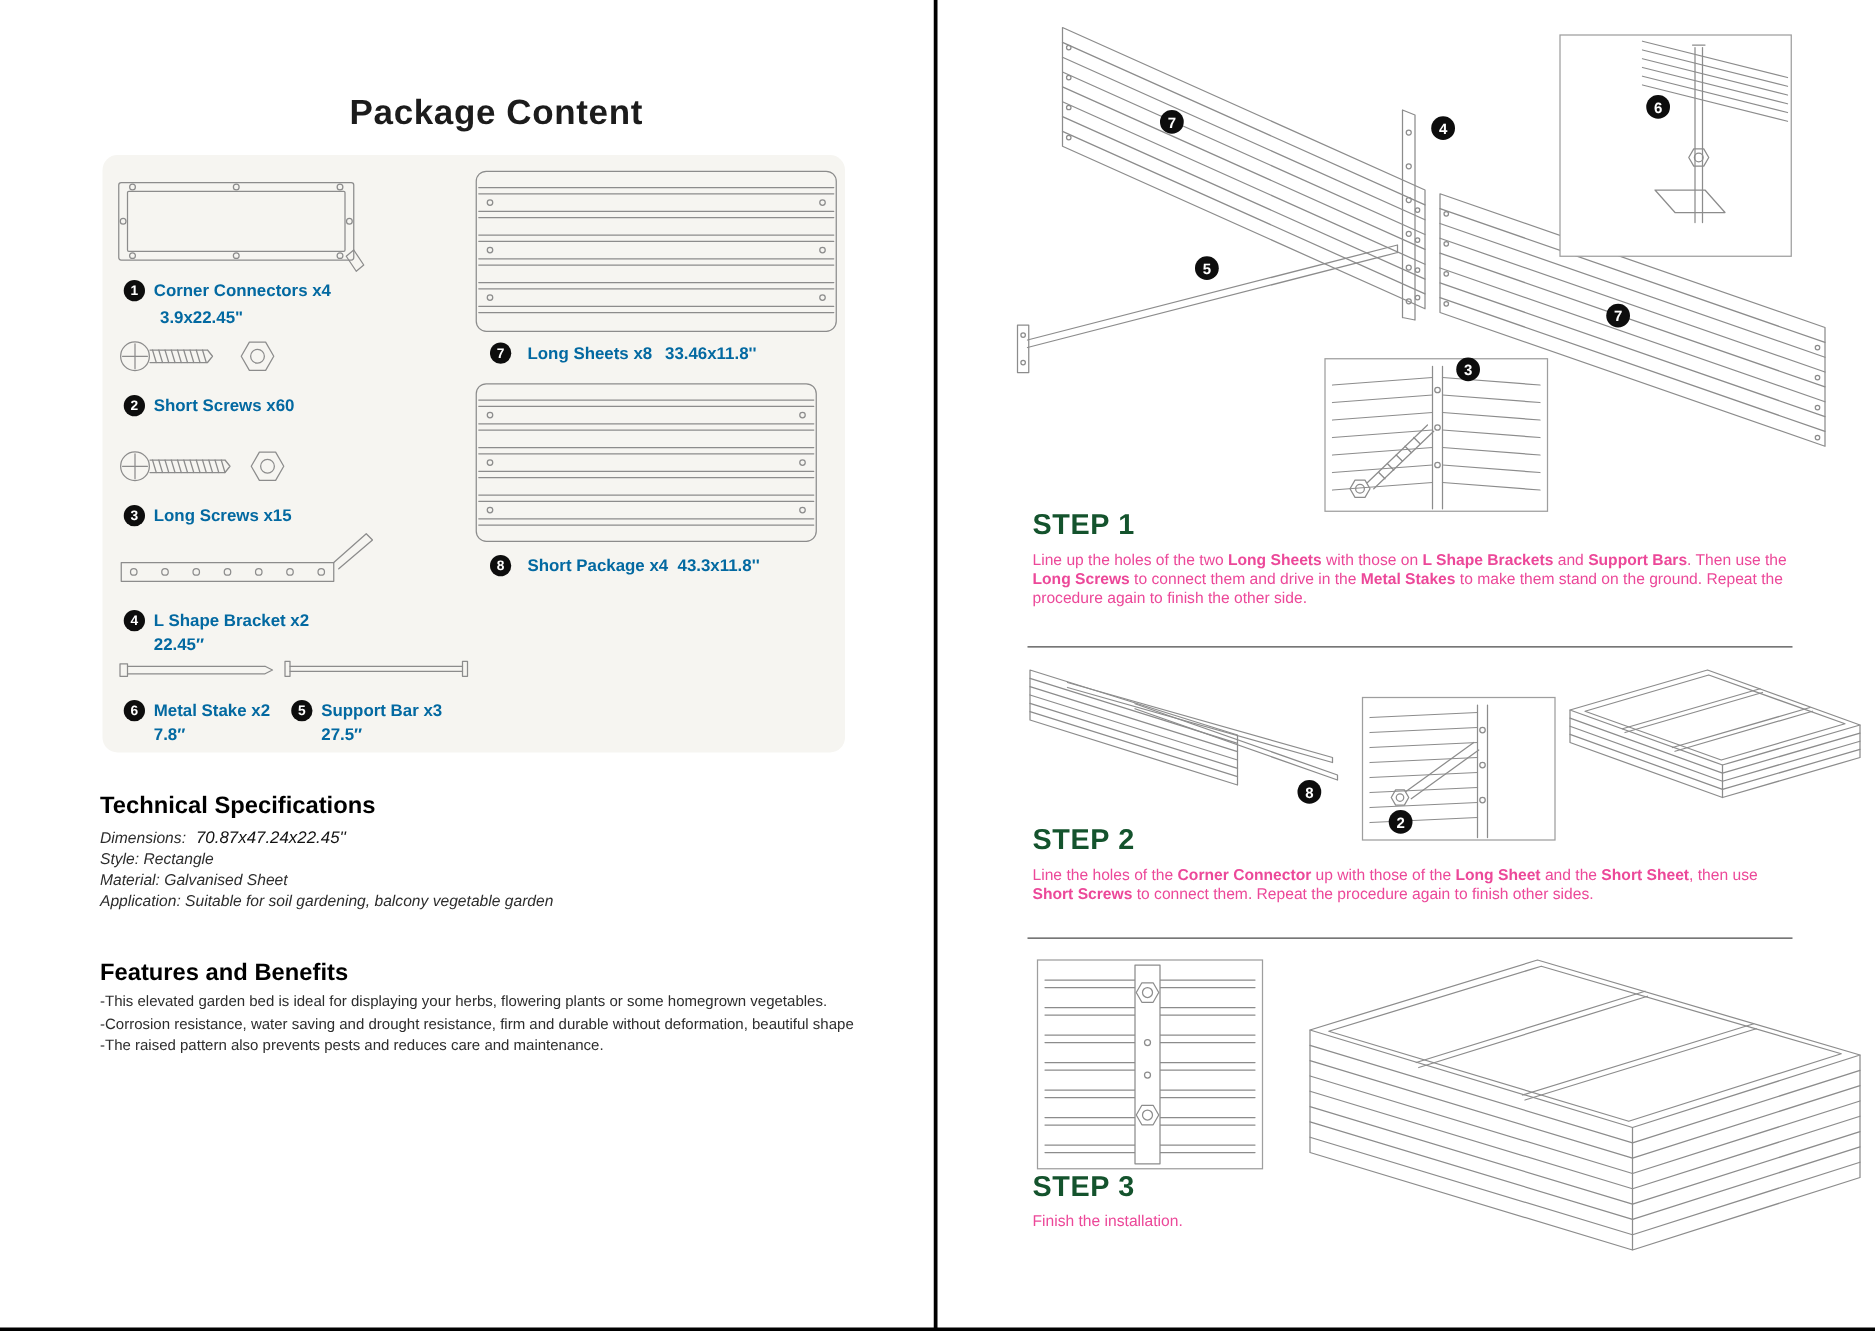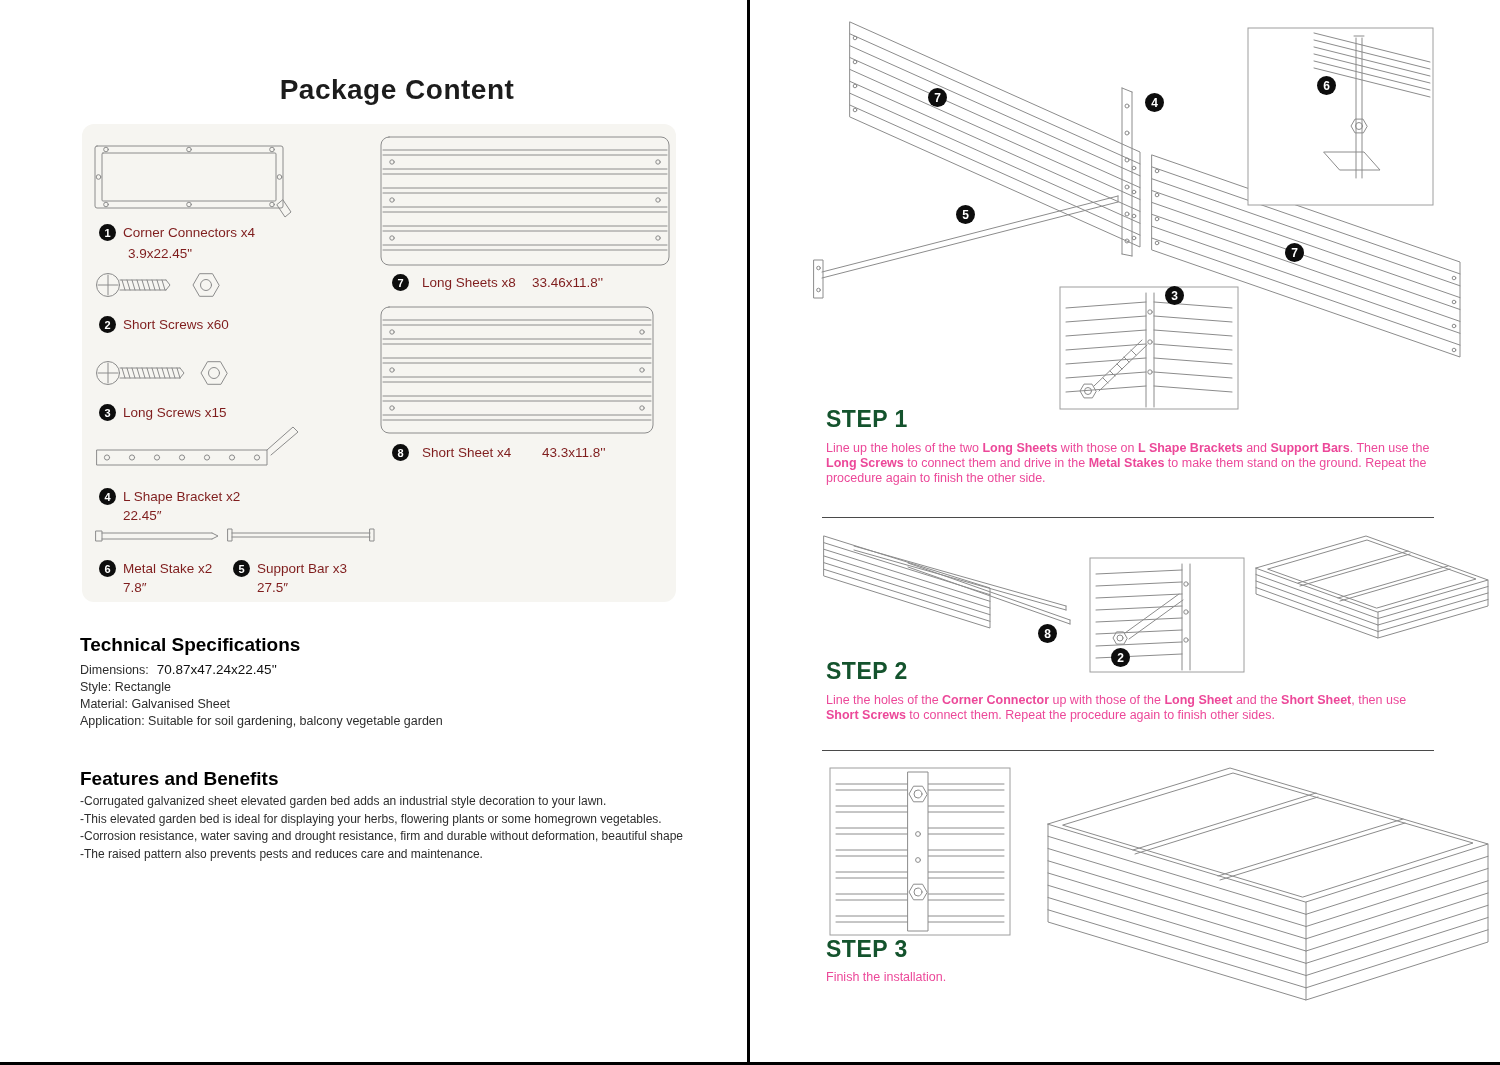--- a/index.html
+++ b/index.html
@@ -5,25 +5,25 @@
   html,body{margin:0;padding:0;}
   body{width:1500px;height:1065px;position:relative;background:#fff;
        font-family:"Liberation Sans",sans-serif;color:#222;overflow:hidden;}
   svg.diagram{position:absolute;overflow:visible;}
   svg .ln{fill:none;stroke:#8c8c8c;stroke-width:1;stroke-linejoin:round;stroke-linecap:round;}
   svg .box{fill:#ffffff;stroke:#9e9e9e;stroke-width:1;}
   .badge{position:absolute;background:#0d0d0d;color:#fff;border-radius:50%;
          display:flex;align-items:center;justify-content:center;font-weight:bold;z-index:5;}
   .b17{width:17px;height:17px;font-size:11px;}
   .b18{width:19px;height:19px;font-size:12px;}
-  .plabel,.psize{position:absolute;font-size:13.5px;color:#7f1d1d;white-space:nowrap;}
+  .plabel,.psize{position:absolute;font-size:13.5px;color:#0369a1;white-space:nowrap;font-weight:bold;}
   .h-title{position:absolute;font-size:28px;font-weight:bold;color:#1c1c1c;
            text-align:center;letter-spacing:0.5px;}
   .h-sec{position:absolute;font-size:19px;font-weight:bold;color:#000;}
-  .spec{position:absolute;font-size:12.5px;color:#2d2d2d;white-space:nowrap;}
+  .spec{position:absolute;font-size:12.5px;color:#2d2d2d;white-space:nowrap;font-style:italic;}
   .dimval{font-size:13.5px;margin-left:8px;color:#111;}
   .features{position:absolute;font-size:12px;color:#2d2d2d;line-height:17.5px;}
   .features div{white-space:nowrap;}
   .steptitle{position:absolute;font-size:23px;font-weight:bold;color:#14532d;letter-spacing:0.5px;}
   .steptext{position:absolute;font-size:12.5px;line-height:15px;color:#ec4899;}
   .hr{position:absolute;height:1px;background:#4a4a4a;}
   .vdivider{position:absolute;left:747px;top:0;width:3px;height:1065px;background:#000;}
   .bottomline{position:absolute;left:0;top:1062px;width:1500px;height:3px;background:#000;}
   .panel{position:absolute;left:82px;top:124px;width:594px;height:478px;
          background:#f6f5f1;border-radius:12px;}
@@ -148,34 +148,33 @@
 
 <div class="badge b17" style="left:233px;top:560px">5</div>
 <div class="plabel" style="left:257px;top:561px">Support Bar x3</div>
 <div class="psize" style="left:257px;top:580px">27.5″</div>
 
 <div class="badge b17" style="left:392px;top:274px">7</div>
 <div class="plabel" style="left:422px;top:275px">Long Sheets x8</div>
 <div class="psize" style="left:532px;top:275px">33.46x11.8''</div>
 
 <div class="badge b17" style="left:392px;top:444px">8</div>
-<div class="plabel" style="left:422px;top:445px">Short Sheet x4</div>
+<div class="plabel" style="left:422px;top:445px">Short Package x4</div>
 <div class="psize" style="left:542px;top:445px">43.3x11.8''</div>
 
 <div class="h-sec" style="left:80px;top:634px">Technical Specifications</div>
 <div class="spec" style="left:80px;top:662px">
   <span>Dimensions:</span><span class="dimval">70.87x47.24x22.45''</span>
 </div>
 <div class="spec" style="left:80px;top:680px">Style: Rectangle</div>
 <div class="spec" style="left:80px;top:697px">Material: Galvanised Sheet</div>
 <div class="spec" style="left:80px;top:714px">Application: Suitable for soil gardening, balcony vegetable garden</div>
 
 <div class="h-sec" style="left:80px;top:768px">Features and Benefits</div>
 <div class="features" style="left:80px;top:793px;width:660px">
-  <div>-Corrugated galvanized sheet elevated garden bed adds an industrial style decoration to your lawn.</div>
   <div>-This elevated garden bed is ideal for displaying your herbs, flowering plants or some homegrown vegetables.</div>
   <div>-Corrosion resistance, water saving and drought resistance, firm and durable without deformation, beautiful shape</div>
   <div>-The raised pattern also prevents pests and reduces care and maintenance.</div>
 </div>
 
 <div class="vdivider"></div>
 <div class="bottomline"></div>
 
 <svg class="diagram" style="left:758px;top:6px" width="740" height="404" viewBox="0 0 740 404">
   <g class="ln">

